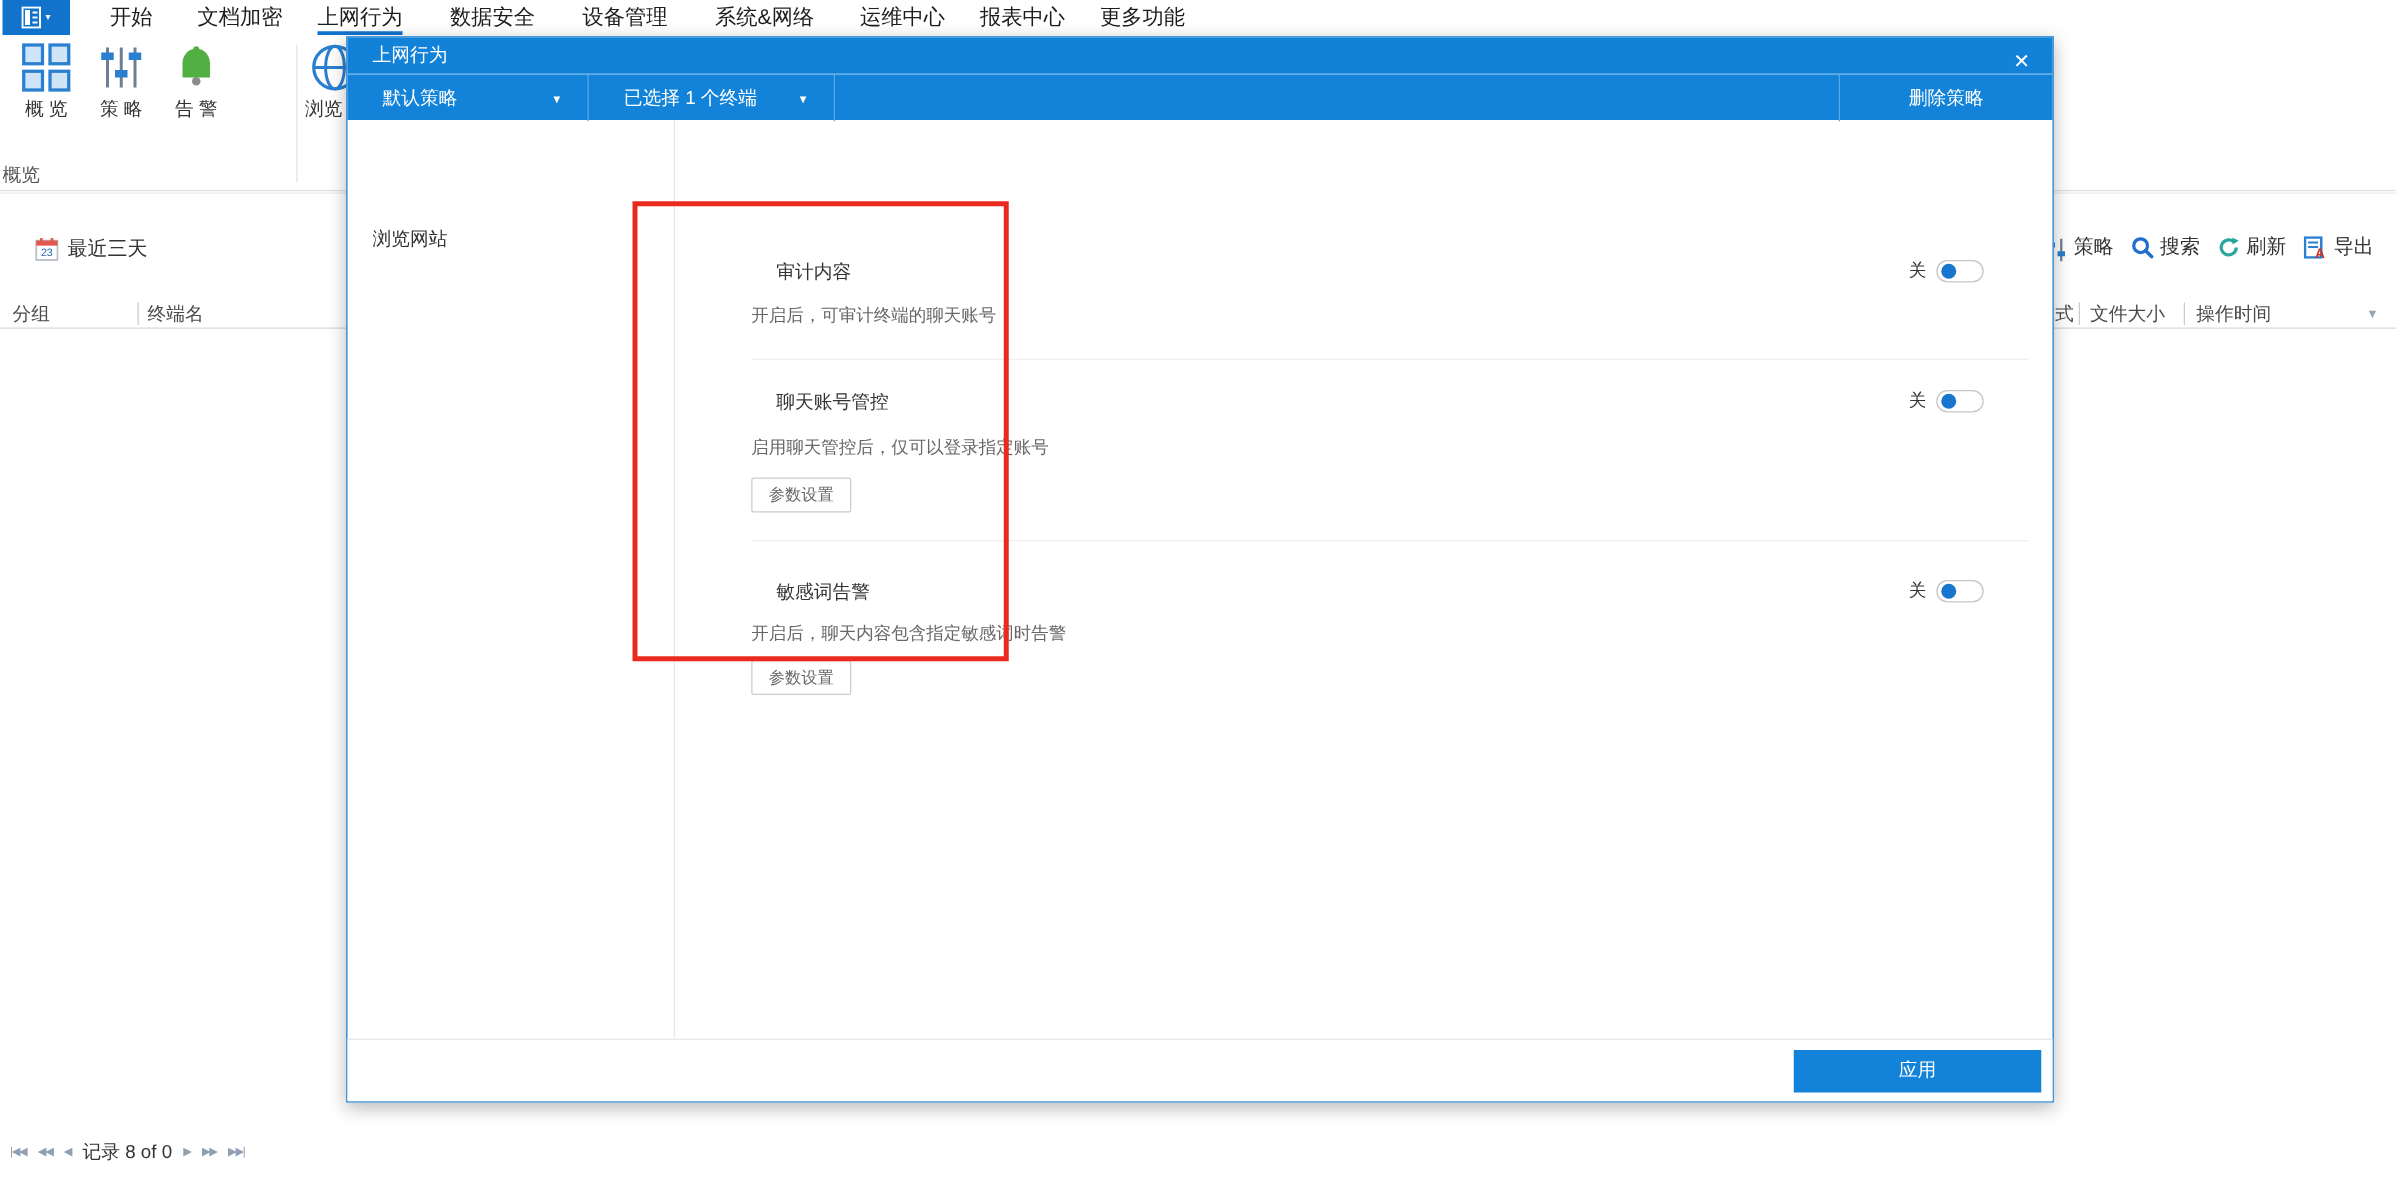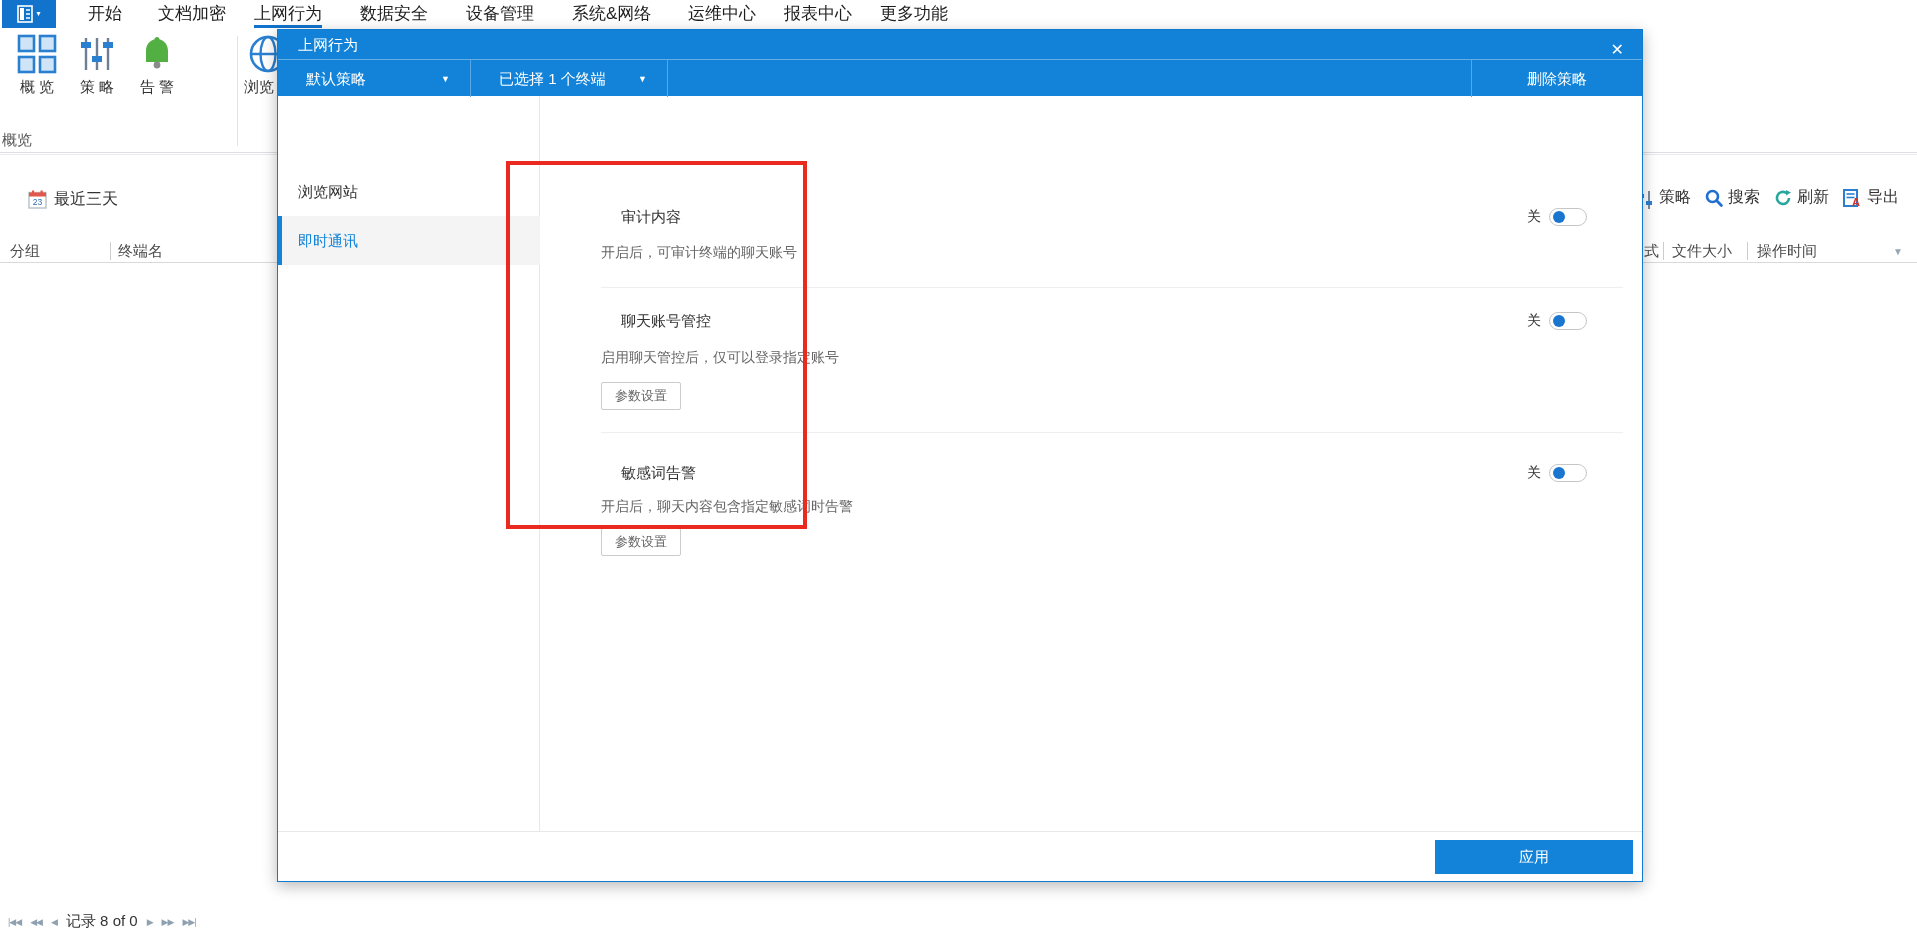--- a/index.html
+++ b/index.html
@@ -232,21 +232,20 @@
       <div class="m-dd m-dd2">
         <span>已选择 1 个终端</span>
         <span class="caret">▼</span>
       </div>
       <div class="m-tb-sep" style="left:389px"></div>
       <div class="m-del">删除策略</div>
     </div>
 
     <div class="m-sidebar">
       <div class="m-side-item" style="top:71px">浏览网站</div>
-      <div class="m-side-item selected" style="top:120px">即时通讯</div>
     </div>
 
     <div class="m-content">
 
       <div class="set-title" style="top:112px">审计内容</div>
       <div class="set-desc" style="top:148px">开启后，可审计终端的聊天账号</div>
       <div class="toggle-wrap" style="top:112px">
         <span class="toggle-label">关</span>
         <span class="switch">
             <span class="dot"></span>

